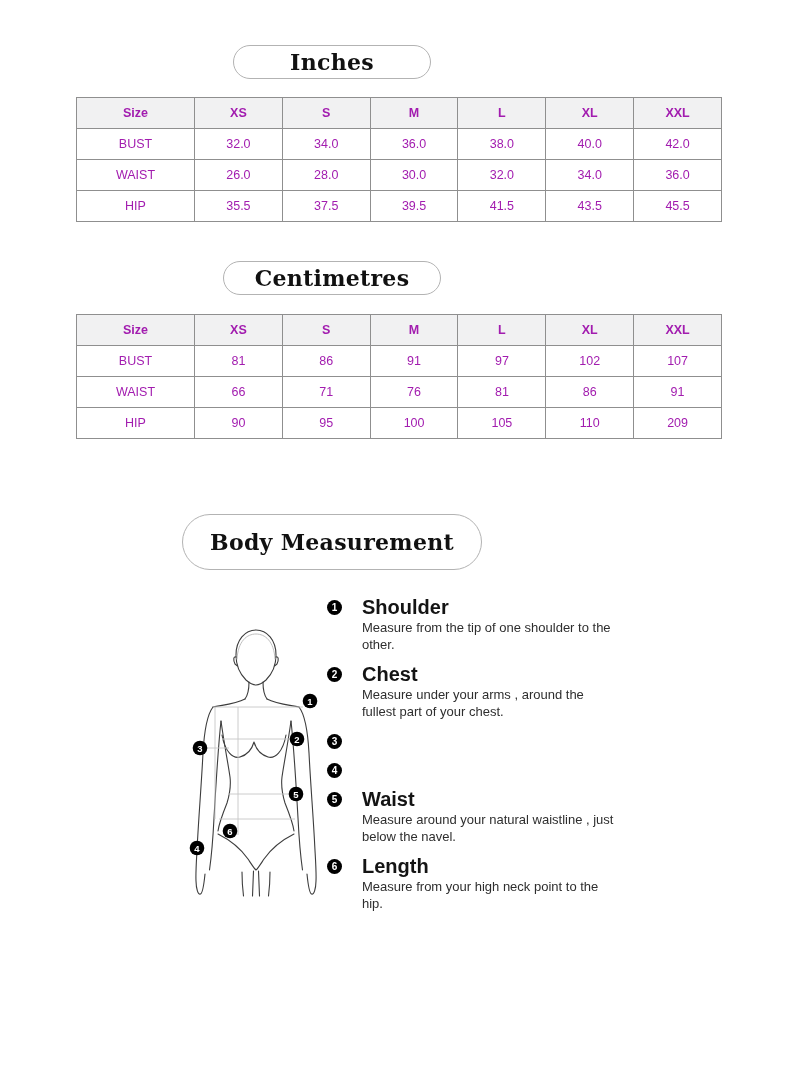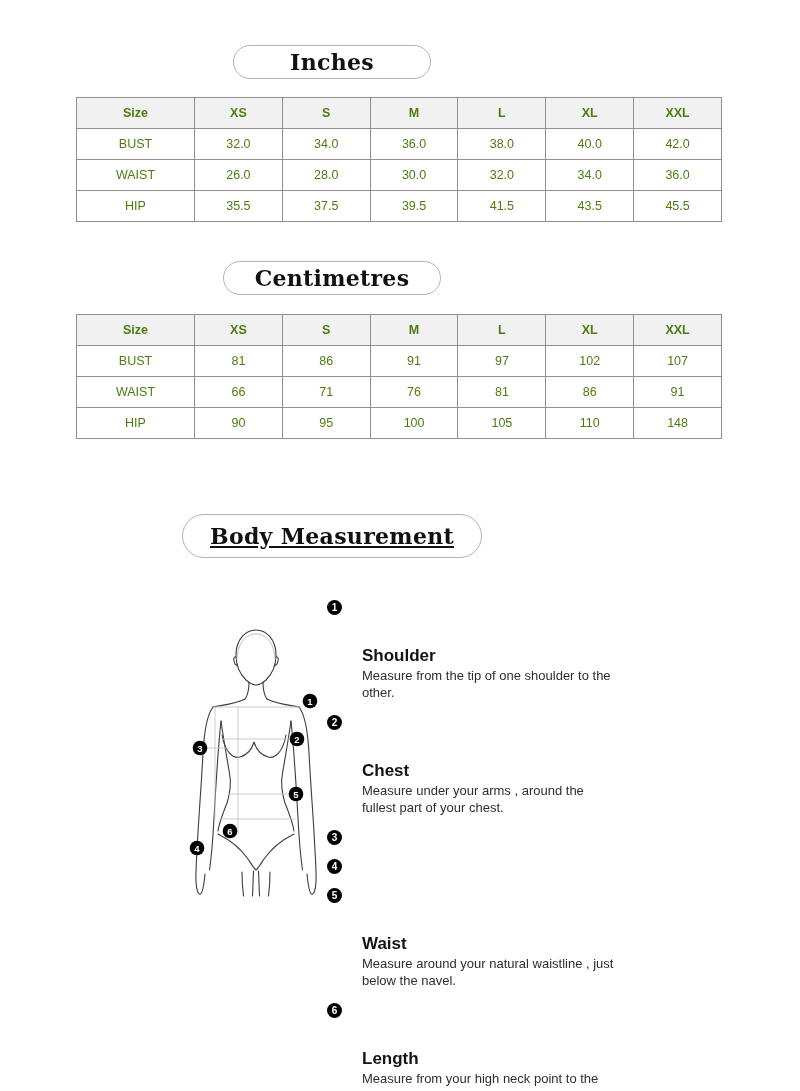--- a/index.html
+++ b/index.html
@@ -7,26 +7,26 @@
   .page{position:relative;width:800px;height:1091px;background:#ffffff;overflow:hidden;}
 
   .pill-wrap{position:absolute;left:0;width:664px;text-align:center;}
   .pill{display:inline-block;border:1px solid #b3b3b3;border-radius:999px;
         font-family:"DejaVu Serif","Liberation Serif",serif;font-weight:700;
         color:#111;background:#fff;letter-spacing:.3px;}
   .pill-sm{font-size:22px;line-height:32px;height:32px;}
   .pill-lg{font-size:22px;line-height:42px;height:42px;}
   #pill-inches .pill{padding:0 56px;}
   #pill-cm .pill{padding:0 31px;}
-  #pill-bm .pill{padding:0 27px;text-decoration:underline;}
+  #pill-bm .pill{padding:6px 27px;}
 
   table.size-table{position:absolute;left:76px;width:646px;border-collapse:collapse;
         table-layout:fixed;background:#fff;}
   .size-table th,.size-table td{border:1px solid #8f8f8f;text-align:center;
-        font-size:12.5px;height:30px;padding:0;color:#4d7c0f;}
+        font-size:12.5px;height:30px;padding:0;color:#a21caf;}
   .size-table th{background:#f1f1f2;font-weight:600;}
   .size-table td{font-weight:500;}
   .size-table col.first{width:118px;}
 
   #table-inches{top:97px;}
   #table-cm{top:314px;}
   #pill-inches{top:45px;}
   #pill-cm{top:261px;}
   #pill-bm{top:514px;}
 
@@ -37,21 +37,21 @@
   .mline{stroke:#c6c6c6;stroke-width:0.9;}
   .marker{fill:#000;}
   .marker-num{fill:#fff;font-family:"Liberation Sans",sans-serif;font-size:9.5px;font-weight:700;
         text-anchor:middle;dominant-baseline:central;}
 
   .bm-list{position:absolute;left:327px;top:598px;width:300px;}
   .bm-item{display:flex;align-items:flex-start;margin-bottom:12px;}
   .bm-badge{flex:0 0 auto;width:15px;height:15px;border-radius:50%;background:#000;color:#fff;
         font-size:10px;font-weight:700;display:flex;align-items:center;justify-content:center;
         margin-top:2px;margin-right:20px;}
-  .bm-name{font-size:17px;font-weight:600;color:#141414;line-height:19px;margin-bottom:3px;margin-top:48px;}
+  .bm-name{font-size:20px;font-weight:600;color:#141414;line-height:19px;margin-bottom:3px;}
   .bm-desc{font-size:13px;font-weight:400;color:#2e2e2e;line-height:16.5px;width:256px;}
 </style>
 </head>
 <body>
 
 <div class="page">
 
   <div class="pill-wrap" id="pill-inches">
     <span class="pill pill-sm">Inches</span>
   </div>
@@ -152,21 +152,21 @@
         <td>86</td>
         <td>91</td>
       </tr>
       <tr>
         <td>HIP</td>
         <td>90</td>
         <td>95</td>
         <td>100</td>
         <td>105</td>
         <td>110</td>
-        <td>148</td>
+        <td>209</td>
       </tr>
     </tbody>
   </table>
 
   <div class="pill-wrap" id="pill-bm">
     <span class="pill pill-lg">Body Measurement</span>
   </div>
 
   <div class="figure-wrap">
     <svg viewBox="0 0 150 285" xmlns="http://www.w3.org/2000/svg">

